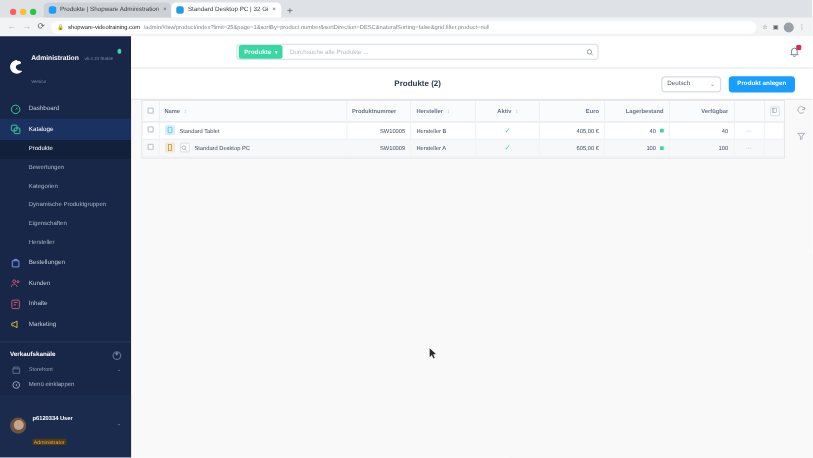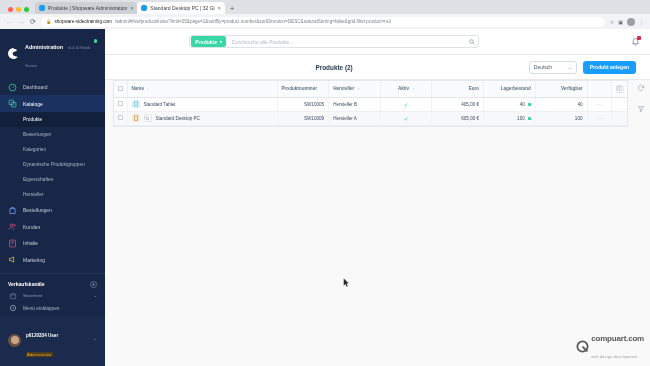--- a/index.html
+++ b/index.html
@@ -514,25 +514,13 @@
           </span>
         </div>
 
         <svg class="cursor" viewBox="0 0 12 18">
           <path d="M1 1l9 8.5-4 .4 2.4 5-1.9.9-2.4-5L1 14z" fill="#2b2b2b"></path>
         </svg>
       </div>
     </div>
   </div>
 
-  <div class="watermark">
-    <span class="wm-mark">
-      <svg width="13" height="13" viewBox="0 0 24 24">
-          <circle cx="12" cy="12" r="9.5" fill="none" stroke="#4a4a4a" stroke-width="3.2"></circle>
-          <path d="M13 13l7 7" stroke="#4a4a4a" stroke-width="3.4" stroke-linecap="round"></path>
-        </svg>
-    </span>
-    <span class="wm-text">
-      <span class="wm-main">compuart.com</span><br>
-      <span class="wm-sub">web.design.development</span>
-    </span>
-  </div>
 </div>
 
 </body></html>

